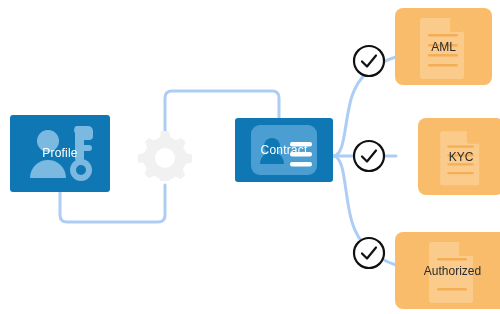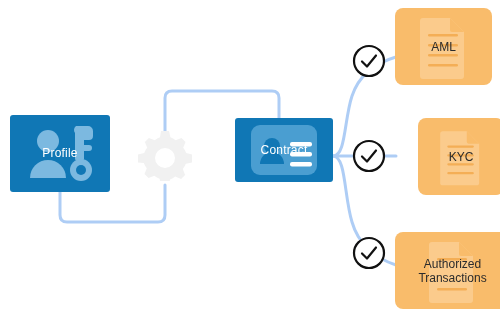--- a/index.html
+++ b/index.html
@@ -199,21 +199,20 @@
     <div class="doc-glyph">
       <svg viewBox="0 0 97 77" width="97" height="77" aria-hidden="true">
         <path d="M28 10 h27 l14 14 v44 a3 3 0 0 1 -3 3 H28 a3 3 0 0 1 -3 -3 V13 a3 3 0 0 1 3 -3 z" fill="#fbcb8c"></path>
         <path d="M55 10 l14 14 h-12 a2 2 0 0 1 -2 -2 z" fill="#f9bc6b"></path>
         <rect x="33" y="26" width="30" height="2.6" rx="1.3" fill="#f4ae56"></rect>
         <rect x="33" y="56" width="30" height="2.6" rx="1.3" fill="#f4ae56"></rect>
       </svg>
     </div>
     <span class="doc-label">
       <span>Authorized</span><br>
-      <span>Transactions</span>
     </span>
   </div>
 
   <div class="check-circle" id="check-aml">
     <svg viewBox="0 0 34 34" width="34" height="34" aria-hidden="true">
       <circle cx="17" cy="17" r="15" fill="#ffffff" stroke="#111111" stroke-width="2.2"></circle>
       <path d="M10 17.5 l5 5 l9 -11" fill="none" stroke="#111111" stroke-width="2.2" stroke-linecap="round" stroke-linejoin="round"></path>
     </svg>
   </div>
   <div class="check-circle" id="check-kyc">

